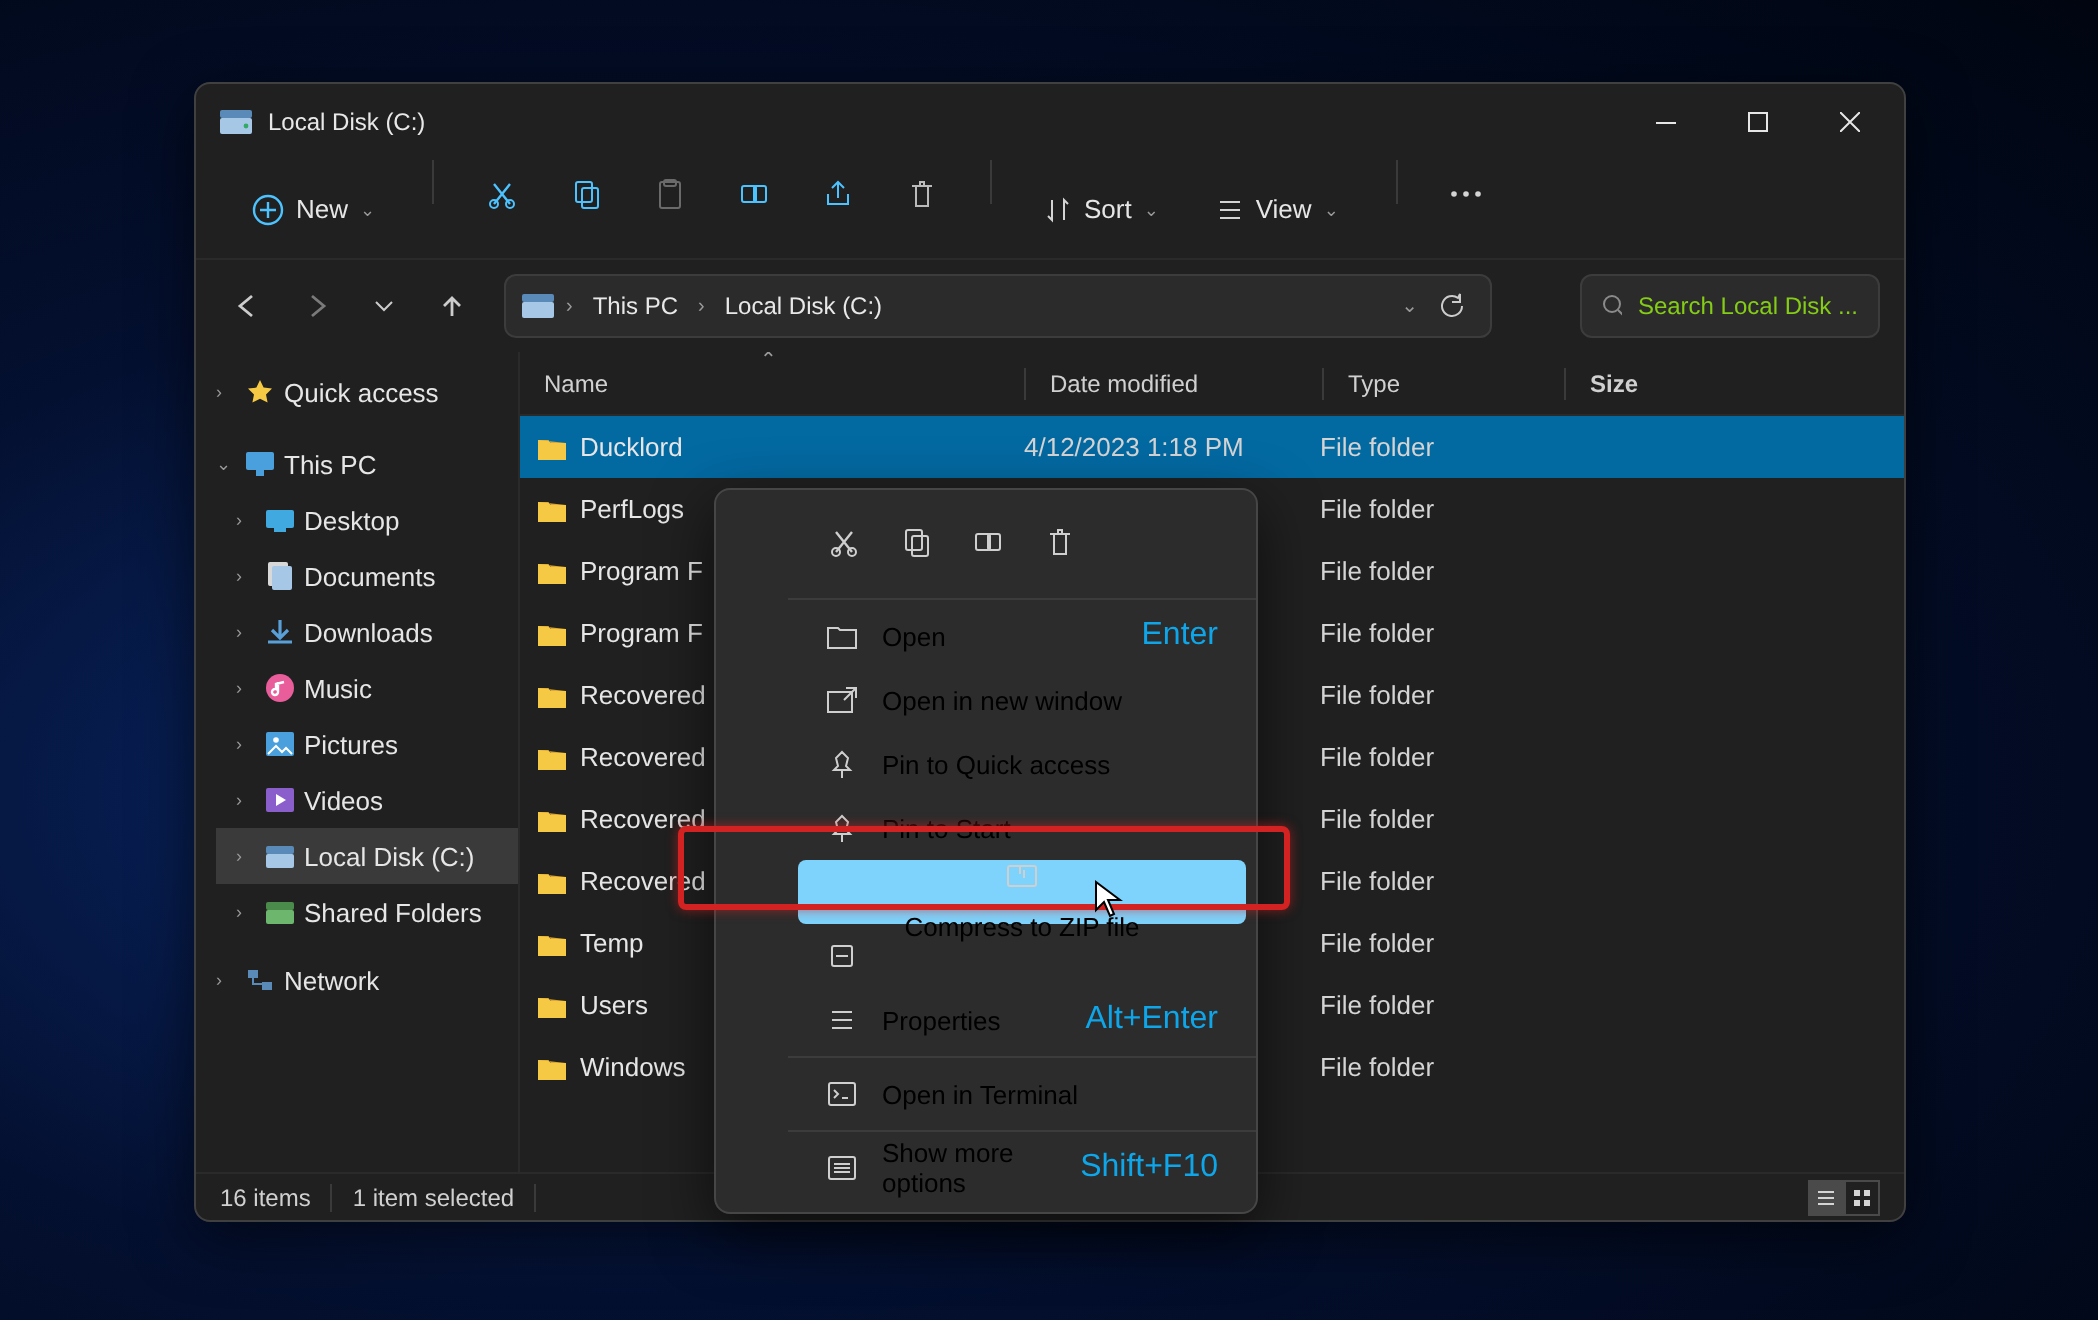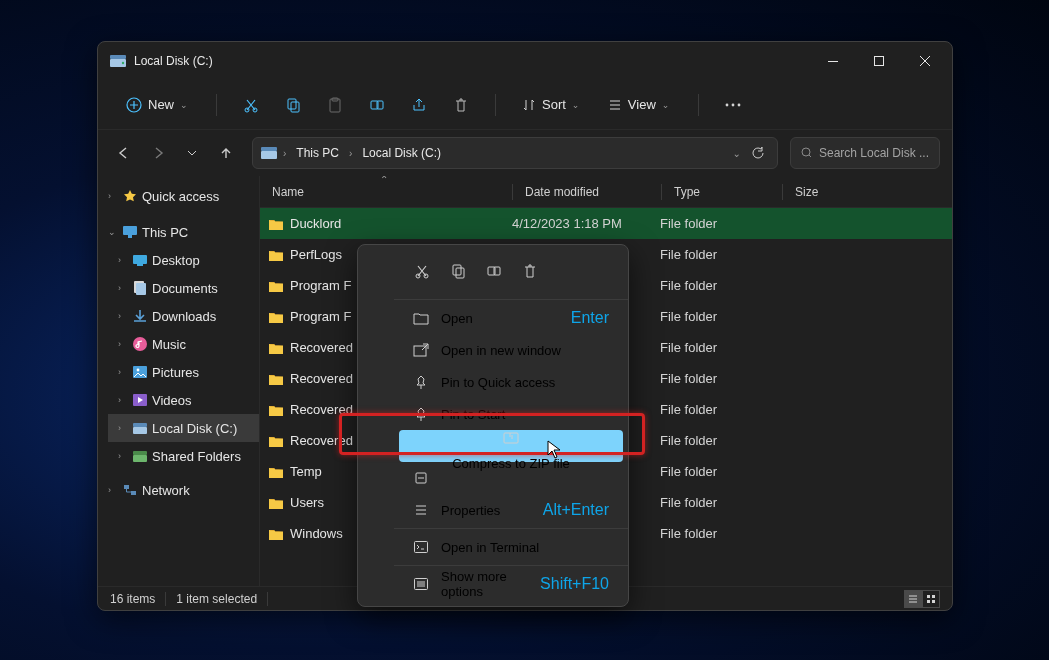--- a/index.html
+++ b/index.html
@@ -31,21 +31,20 @@
   padding: 0 4px 0 12px;
 }
 .titlebar .drive-icon { width: 16px; height: 12px; margin-right: 8px; }
 .titlebar .title { font-size: 12px; flex: 1; color: #e8e8e8; }
 .win-btns { display: flex; }
 .win-btn { width: 46px; height: 38px; display: flex; align-items: center; justify-content: center; cursor: pointer; }
 
 .toolbar {
   height: 50px;
   display: flex;
-  align-items: center;
   padding: 0 18px;
   border-bottom: 1px solid #2a2a2a;
   gap: 6px;
 }
 .new-btn {
   display: flex;
   align-items: center;
   gap: 6px;
   padding: 6px 10px;
   border-radius: 6px;
@@ -82,24 +81,25 @@
 .searchbox {
   width: 150px;
   height: 32px;
   background: #2b2b2b;
   border: 1px solid #3c3c3c;
   border-radius: 6px;
   display: flex;
   align-items: center;
   padding: 0 10px;
   gap: 8px;
-  color: #a3a3a3;
+  color: #84cc16;
   font-size: 12px;
   overflow: hidden;
   white-space: nowrap;
+  margin-left: 32px;
 }
 
 .body {
   flex: 1;
   display: flex;
   min-height: 0;
 }
 .sidebar {
   width: 162px;
   border-right: 1px solid #2a2a2a;
@@ -127,32 +127,32 @@
   display: flex;
   height: 32px;
   border-bottom: 1px solid #2a2a2a;
   align-items: center;
   position: relative;
 }
 .col { font-size: 12px; color: #d0d0d0; padding-left: 12px; cursor: pointer; }
 .col.name { width: 252px; }
 .col.date { width: 148px; }
 .col.type { width: 120px; }
-.col.size { width: 80px; }
+.col.size { width: 80px; font-weight: bold; }
 .col-sep { width: 1px; height: 16px; background: #3a3a3a; }
 .sort-indicator { position: absolute; left: 120px; top: -2px; color: #9a9a9a; font-size: 10px; }
 
 .rows { }
 .row {
   display: flex;
   height: 31px;
   align-items: center;
   cursor: pointer;
 }
-.row.selected { background: #14532d; }
+.row.selected { background: #0369a1; }
 .cell { font-size: 13px; white-space: nowrap; overflow: hidden; text-overflow: ellipsis; }
 .cell.name { width: 252px; display: flex; align-items: center; gap: 6px; padding-left: 8px; }
 .cell.date { width: 148px; color: #d4d4d4; }
 .cell.type { width: 120px; color: #d4d4d4; }
 .cell.size { width: 80px; }
 
 .folder-icon { width: 16px; height: 14px; }
 
 .statusbar {
   height: 24px;

